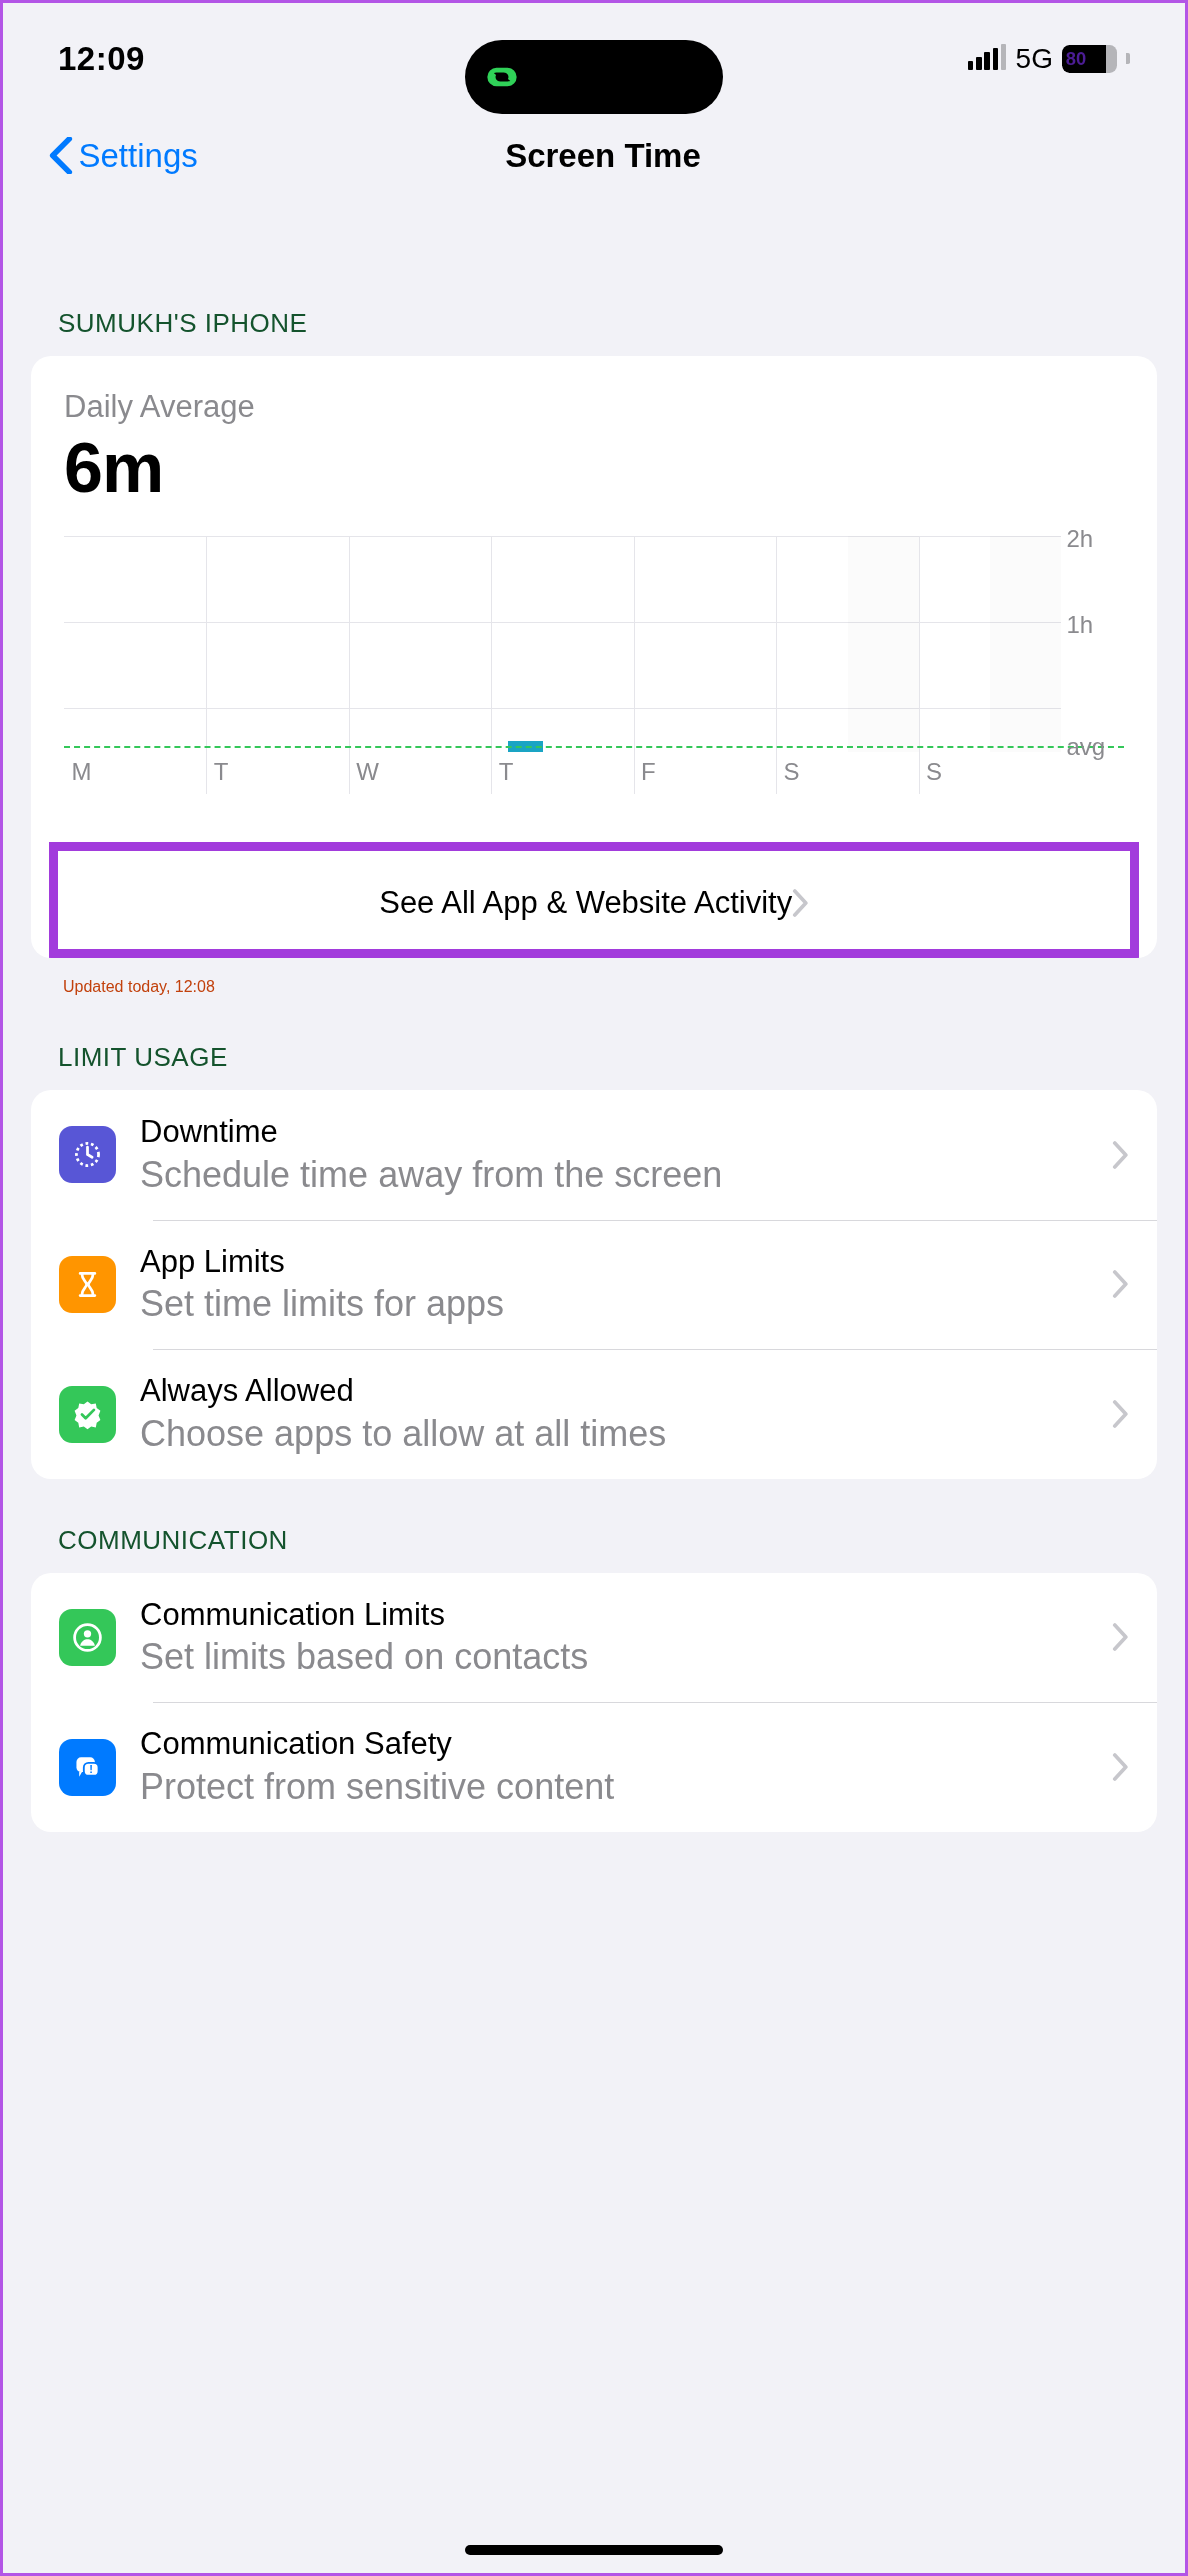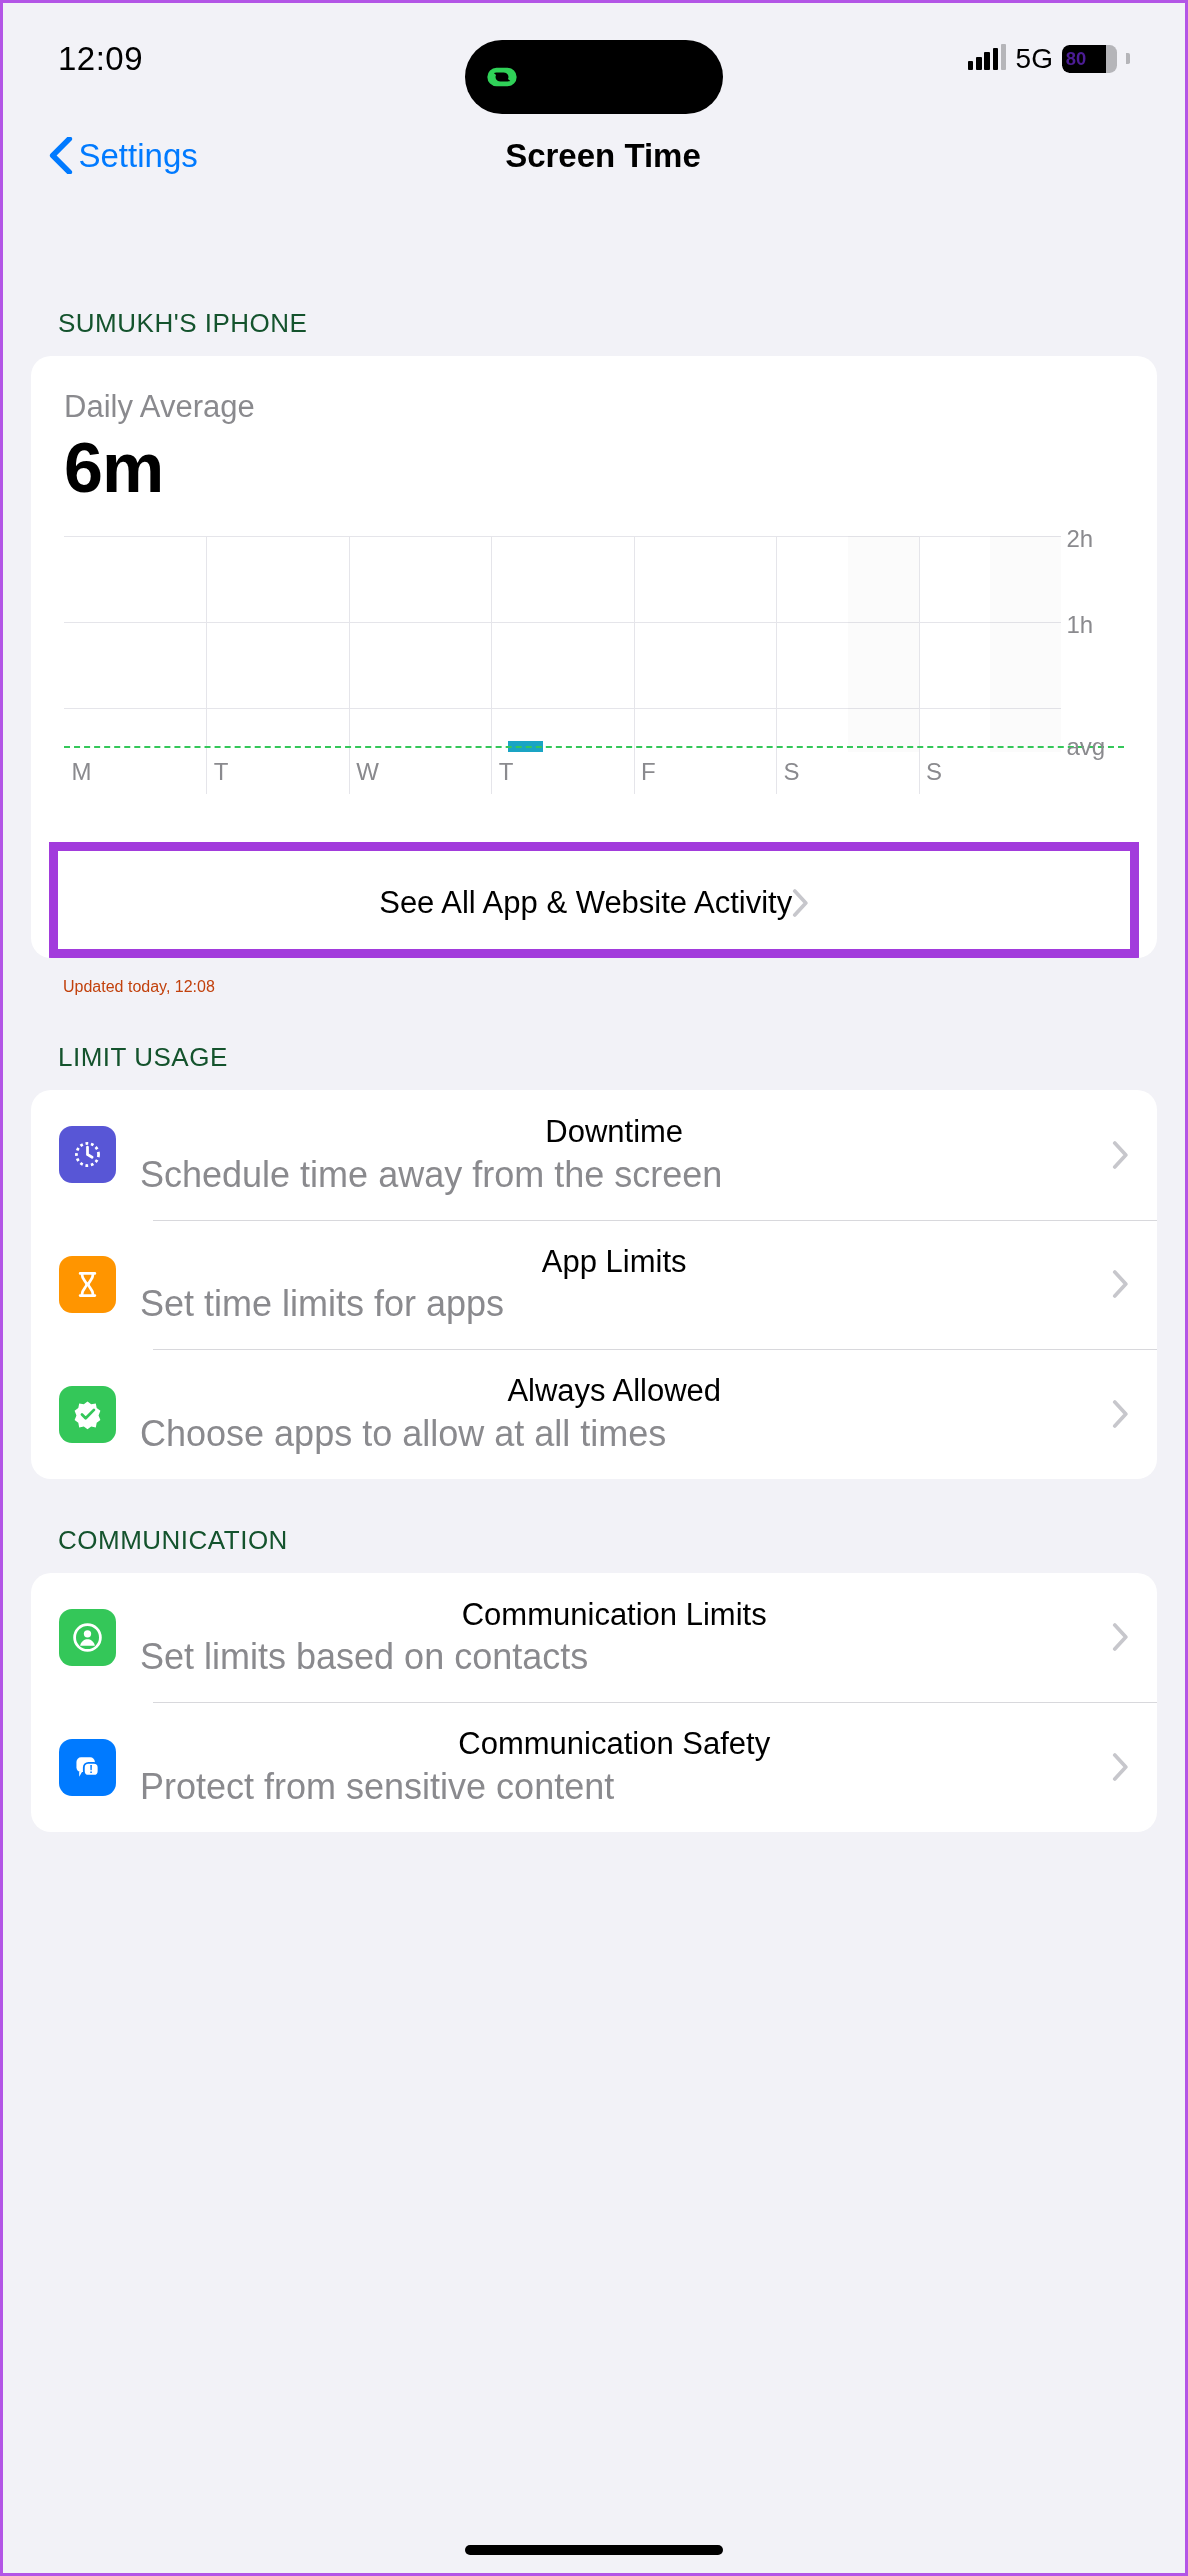--- a/index.html
+++ b/index.html
@@ -10,21 +10,21 @@
   border: 3.7px solid #b355e6;
   position: relative;
   overflow: hidden;
 }
 
 
 .status-bar {
   display: flex; align-items: center; justify-content: space-between;
   height: 111px; padding: 0 55px 0 55px;
 }
-.status-time { font-size: 33px; font-weight: 400; letter-spacing: 0.5px; }
+.status-time { font-size: 33px; font-weight: 700; letter-spacing: 0.5px; }
 .dynamic-island {
   position: absolute; top: 37px; left: 50%; transform: translateX(-50%);
   width: 258px; height: 74px; background: #000; border-radius: 37px;
   display: flex; align-items: center; padding-left: 14.7px;
 }
 .island-link-icon { width: 44px; height: 44px; }
 .status-right { display: flex; align-items: center; gap: 9.2px; }
 .signal-bars { display: flex; align-items: flex-end; gap: 2.8px; height: 22px; }
 .signal-bars span { width: 5.5px; background: #000; border-radius: 0.9px; }
 .signal-bars span:nth-child(1){height:8.3px}
@@ -142,21 +142,21 @@
   width: 57px; height: 57px; border-radius: 13px;
   display:flex; align-items:center; justify-content:center; flex-shrink:0;
 }
 .row-icon svg { width: 35px; height: 35px; }
 .row-icon.purple { background:#5856d6; }
 .row-icon.orange { background:#ff9500; }
 .row-icon.green  { background:#34c759; }
 .row-icon.white  { background:#fff; border:0.9px solid #e5e5ea; }
 .row-icon.blue   { background:#007aff; }
 .row-text { flex:1; }
-.row-title { font-size: 31px; text-align: center; }
+.row-title { font-size: 31px; }
 .row-sub { font-size: 36px; color:#8a8a8e; margin-top: 3.7px; }
 .chev-right { width: 16.6px; height: 28px; flex-shrink: 0; }
 
 
 .home-indicator {
   position:absolute; left:50%; bottom:18.4px; transform:translateX(-50%);
   width: 258px; height: 9.2px; background:#000; border-radius: 5.5px;
 }
 </style>
 </head>

